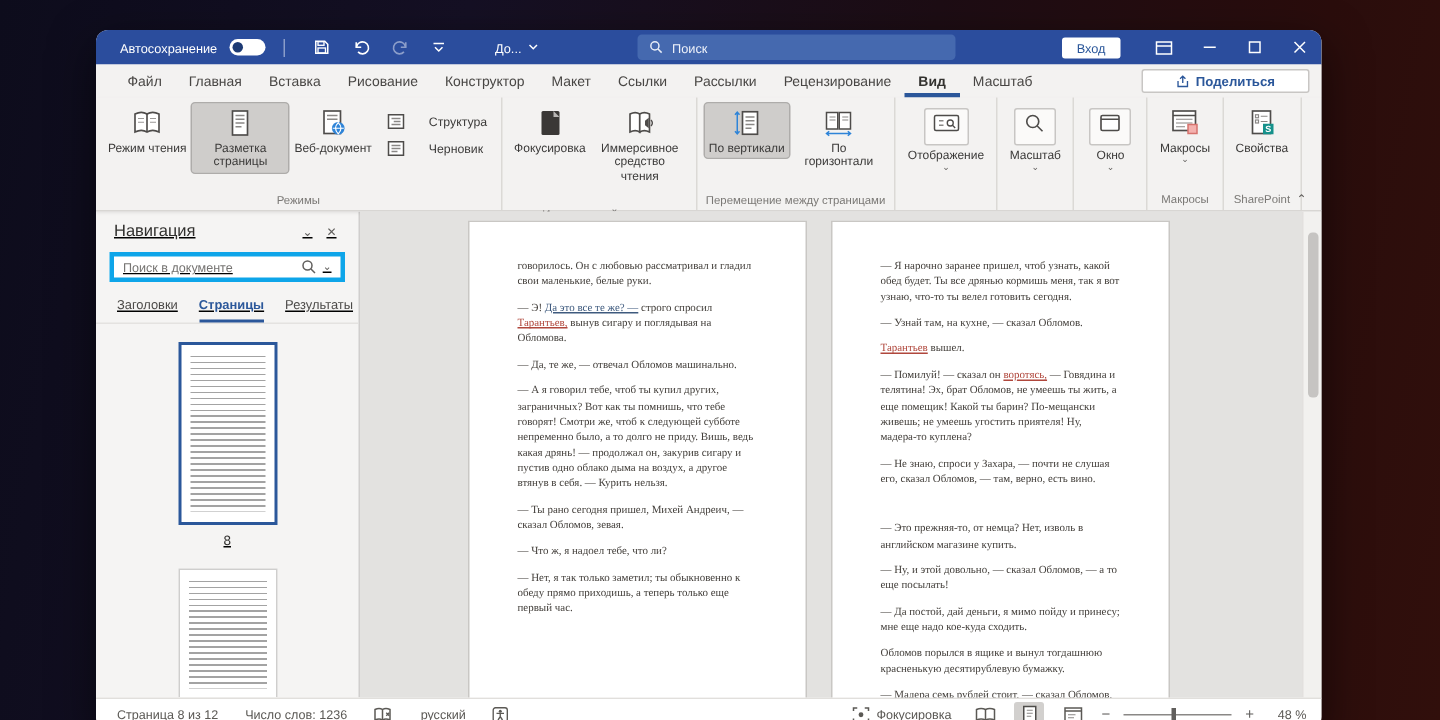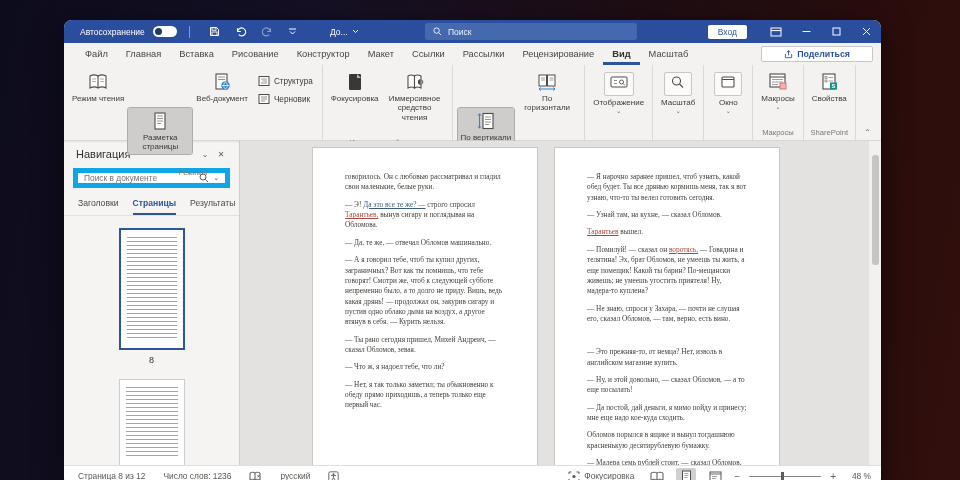--- a/index.html
+++ b/index.html
@@ -34,35 +34,35 @@
   .rtab{padding:0 9px;display:flex;align-items:center;font-size:9.3px;color:#484644;border-bottom:3px solid transparent;padding-top:3px;}
   .rtab.active{font-weight:700;color:#33322f;border-bottom-color:var(--accent);}
   .share-btn{position:absolute;right:8px;top:3px;height:16px;display:flex;align-items:center;gap:4px;background:#fff;border:1px solid #c8c6c4;border-radius:2px;padding:0 22px;font-size:8.8px;font-weight:700;color:var(--accent);}
 
   
   .ribbon{height:76px;background:var(--ribbon_bg);display:flex;position:relative;border-bottom:1px solid #d8d6d3;box-shadow:0 1px 2px rgba(0,0,0,.08);flex:0 0 auto;}
   .rgroup{display:flex;flex-direction:column;border-right:1px solid #dbd9d6;}
   .rgroup-body{flex:1;display:flex;align-items:flex-start;padding:4px 5px 0;gap:1px;}
   .rgroup-label{height:13px;font-size:7.6px;color:#7a7875;text-align:center;line-height:11px;white-space:nowrap;padding:0 4px;margin-top:13px;}
   .rb-big{display:flex;flex-direction:column;align-items:center;gap:2px;padding:3px 3px 2px;border-radius:2px;min-width:38px;}
-  .rb-big.selected{background:var(--selected_btn);outline:1px solid #aeacaa;margin-top:39px;}
+  .rb-big.selected{background:var(--selected_btn);outline:1px solid #aeacaa;}
   .rb-big .lbl{font-size:8px;line-height:1.18;color:#3b3a39;text-align:center;max-width:58px;}
   .caret{font-size:6px;color:#605e5c;line-height:4px;}
   .boxed{border:1px solid #c8c6c4;background:#fbfaf9;border-radius:2px;padding:2px 5px;}
   .rb-smallcol{display:flex;flex-direction:column;gap:6px;padding:6px 4px 0 6px;}
-  .rb-small{display:flex;align-items:center;gap:4px;font-size:8.2px;color:#3b3a39;}
+  .rb-small{display:flex;align-items:center;gap:16px;font-size:8.2px;color:#3b3a39;}
   .collapse-chevron{position:absolute;right:10px;bottom:3px;color:#605e5c;font-size:8px;}
 
   
-  .content{flex:1;display:flex;min-height:0;}
+  .content{flex:1;display:flex;min-height:0;text-decoration:underline;}
   .navpane{width:176px;background:#f5f4f3;border-right:1px solid #d0cecd;display:flex;flex-direction:column;overflow:hidden;}
   .np-head{display:flex;align-items:center;padding:7px 10px 3px 12px;}
   .np-title{font-size:11px;color:#31302e;flex:1;}
   .np-hic{color:#605e5c;font-size:8px;width:16px;text-align:center;}
-  .np-search{margin:5px 9px 2px;height:20px;background:#fff;border:5px solid #0ea5e9;display:flex;align-items:center;padding:0 6px;gap:4px;}
+  .np-search{margin:5px 9px 2px;height:20px;background:#fff;border:3px solid #0ea5e9;display:flex;align-items:center;padding:0 6px;gap:4px;}
   .np-search input{border:none;outline:none;flex:1;font-size:8.4px;color:#3b3a39;font-family:"Liberation Sans",sans-serif;background:transparent;min-width:0;}
   .np-search input::placeholder{color:#767472;}
   .np-tabs{display:flex;gap:14px;padding:8px 14px 0;font-size:8.6px;color:#4c4a48;border-bottom:1px solid #e4e2e0;}
   .np-tab{padding-bottom:5px;border-bottom:2px solid transparent;}
   .np-tab.active{color:var(--accent);font-weight:700;border-bottom-color:var(--accent);}
   .np-thumbs{flex:1;overflow:hidden;padding-top:12px;display:flex;flex-direction:column;align-items:center;}
   .thumb{width:66px;background:#fff;border:1px solid #cfcecd;padding:7px 6px;}
   .thumb.selected{border:2px solid var(--accent);}
   .tlines{background:repeating-linear-gradient(to bottom,#a3a3a3 0 1px,transparent 1px 4px);}
   .thumb-num{font-size:9px;color:#31302e;margin:5px 0 14px;}

